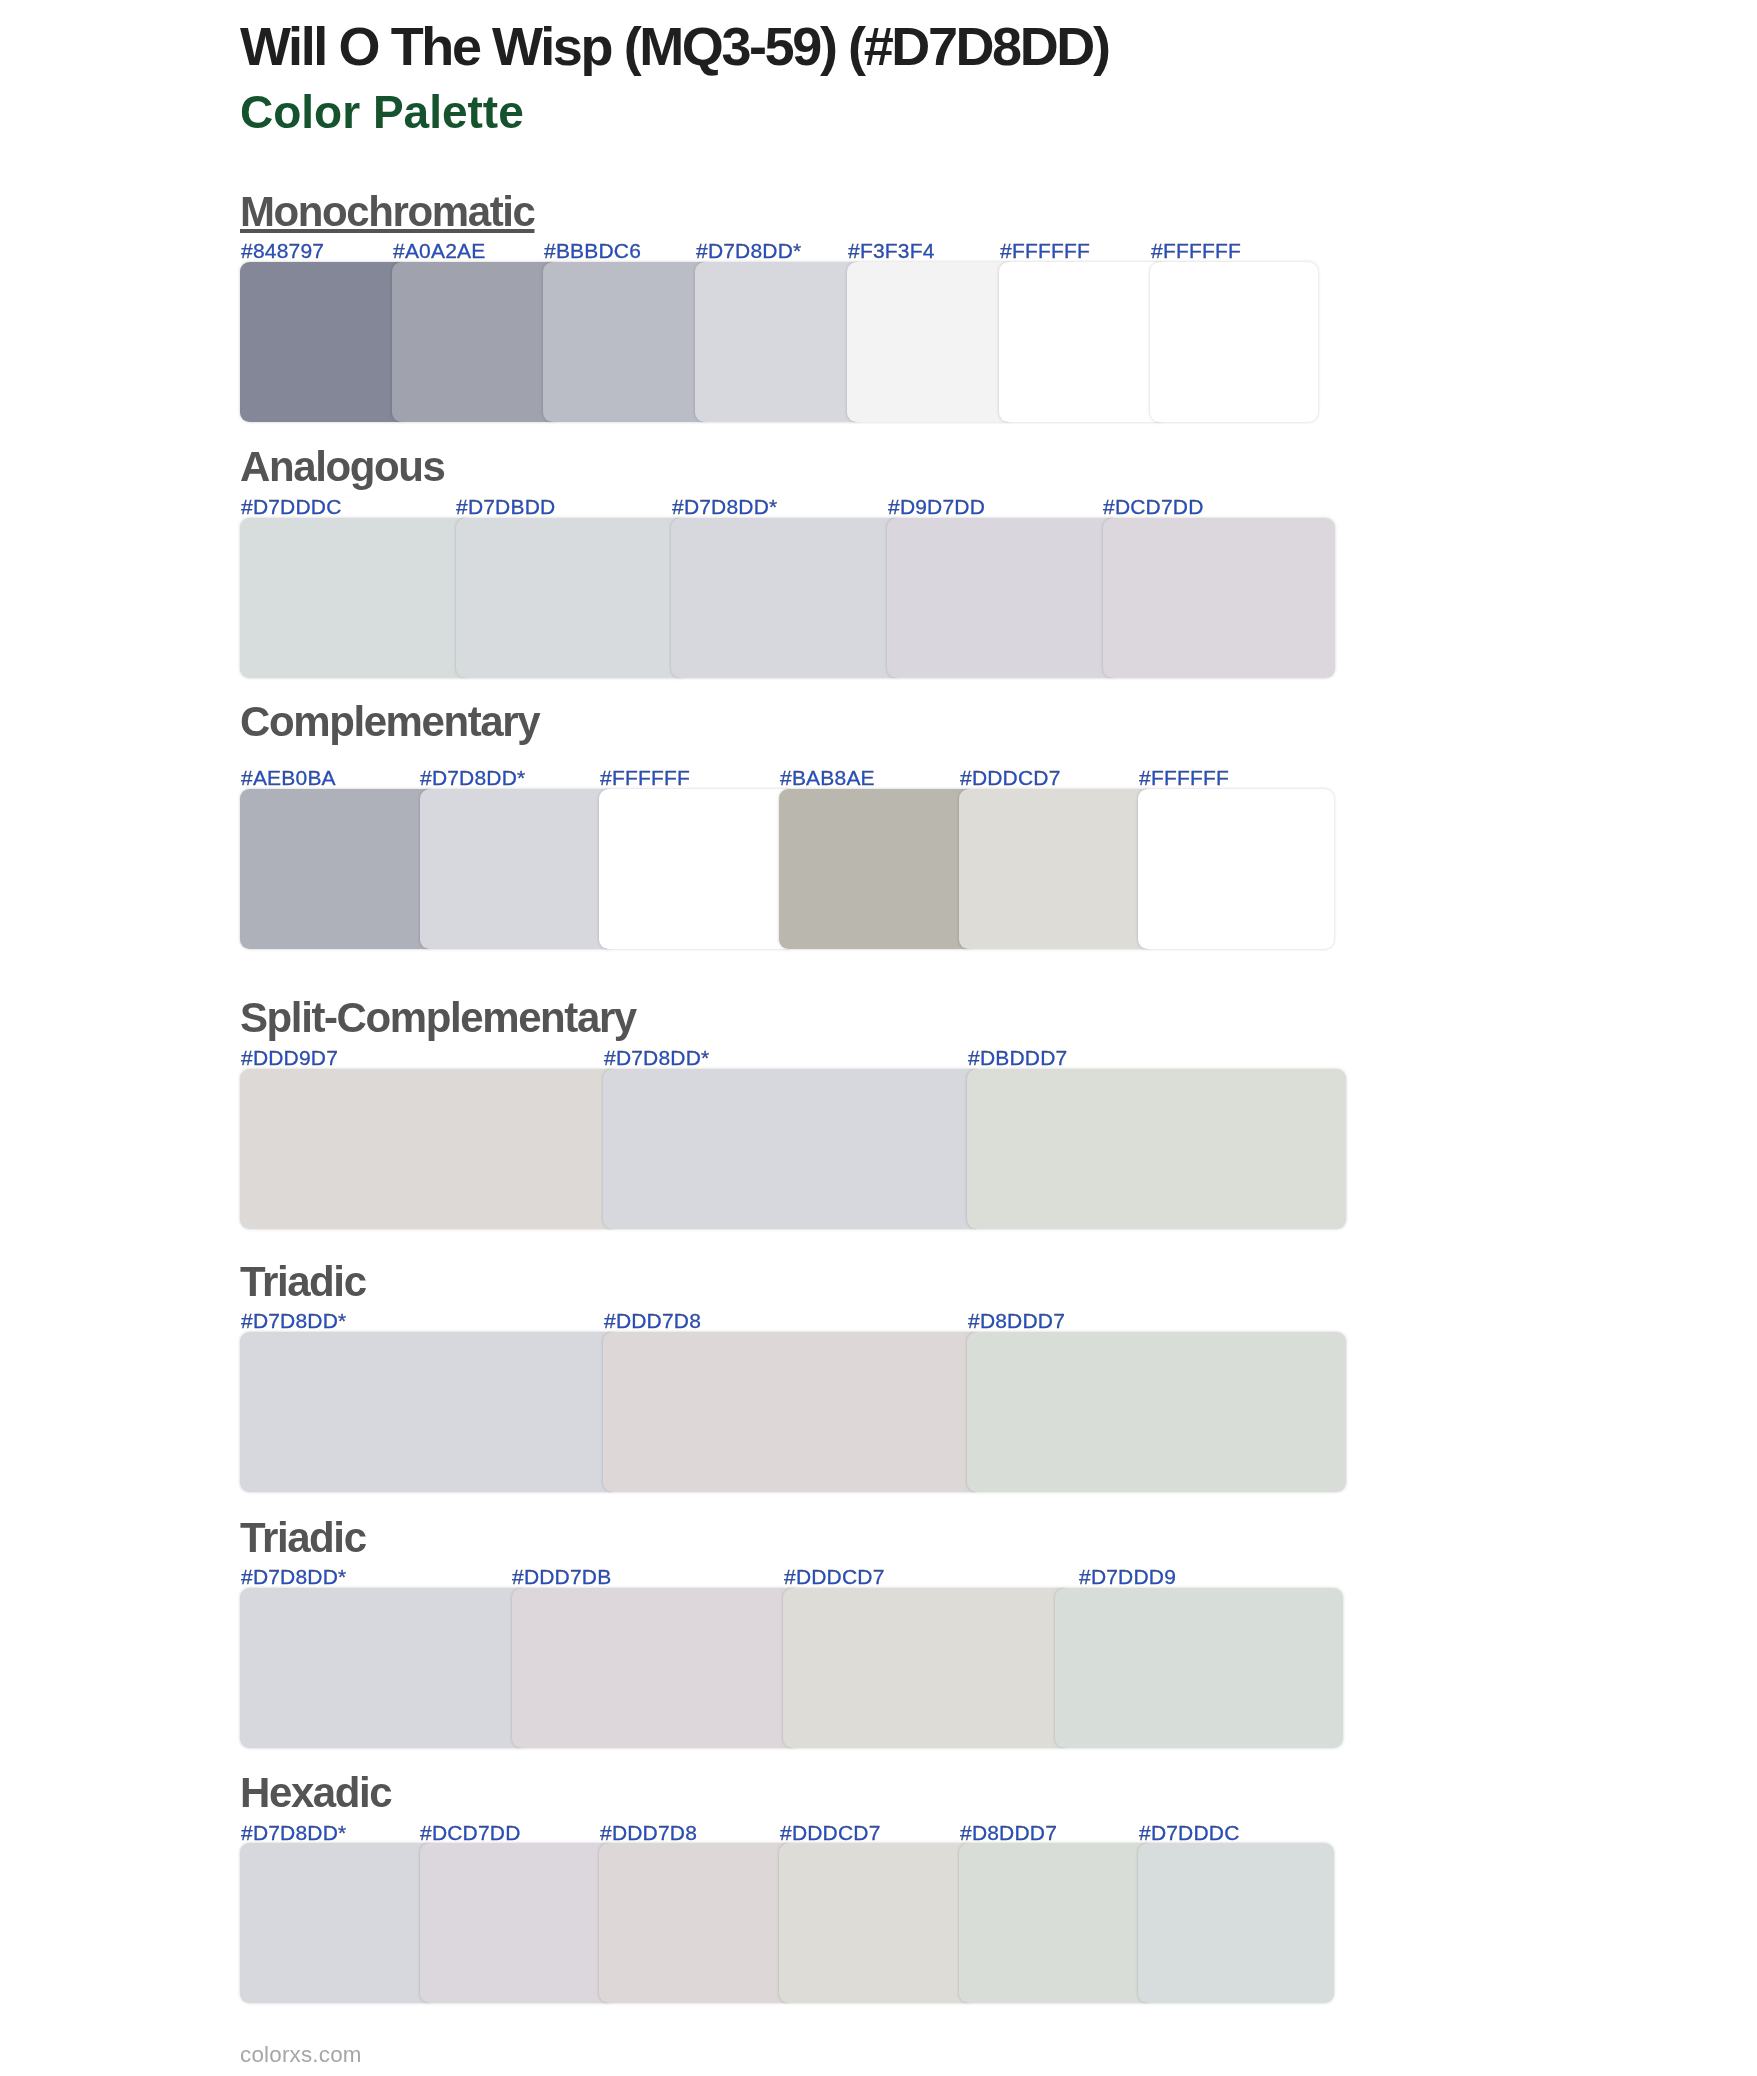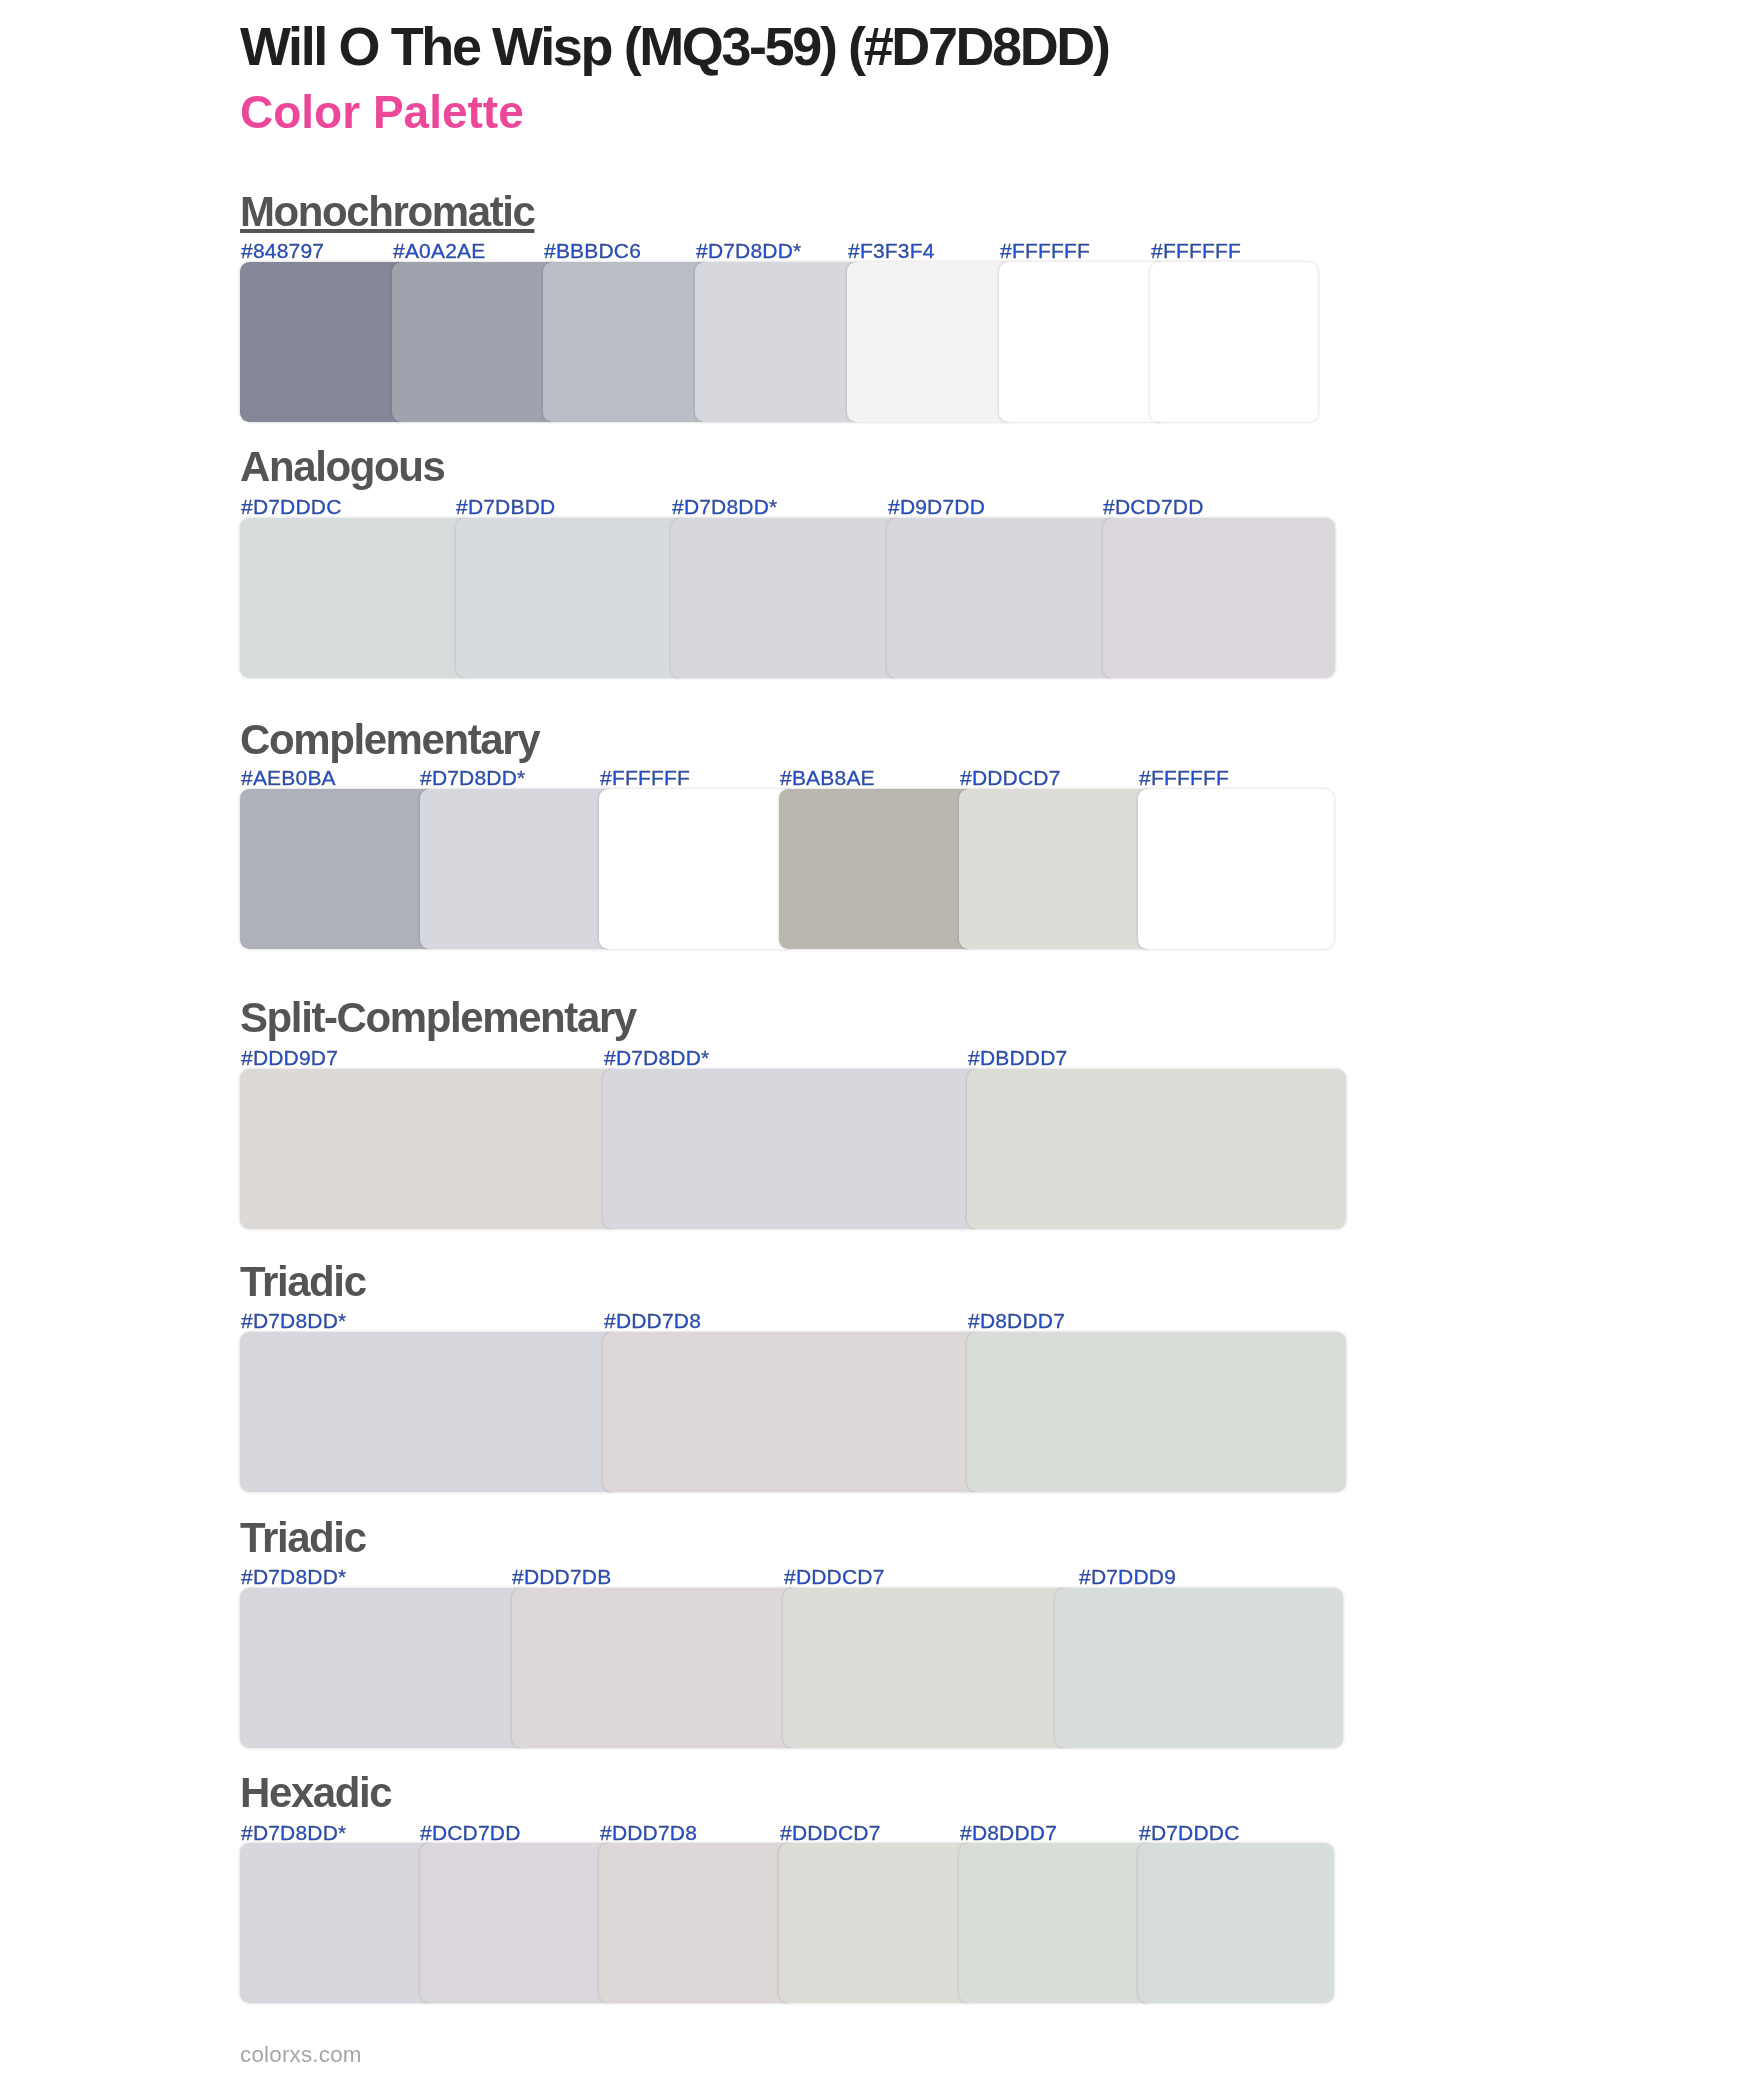--- a/index.html
+++ b/index.html
@@ -12,21 +12,21 @@
   }
   #page{position:relative;width:1757px;height:1941px;background:#fff;}
 
   .txt{position:absolute;white-space:nowrap;line-height:1.1499;transform:translateZ(0);}
 
   .title1{
     font-size:54px;font-weight:bold;color:#201f1f;
     letter-spacing:-2.4px;
   }
   .title2{
-    font-size:46px;font-weight:bold;color:#ec4899;
+    font-size:46px;font-weight:bold;color:#14532d;
     letter-spacing:0px;
   }
   .sec-title{
     font-size:42px;font-weight:bold;color:#555454;
     letter-spacing:-1.4px;
   }
   .hexlabel{
     font-size:21px;font-weight:normal;color:#1d4ed8;
     letter-spacing:0.2px;
     -webkit-text-stroke:0.3px #4c4c4c;
@@ -73,21 +73,21 @@
         <div class="sw" title="#D7DBDD" style="left: 216px; width: 232px; background: rgb(215, 219, 221); border-radius: 9.6px; z-index: 2;"></div>
         <div class="sw" title="#D7D8DD" style="left: 431px; width: 232px; background: rgb(215, 216, 221); border-radius: 9.6px; z-index: 3;"></div>
         <div class="sw" title="#D9D7DD" style="left: 647px; width: 232px; background: rgb(217, 215, 221); border-radius: 9.6px; z-index: 4;"></div>
         <div class="sw" title="#DCD7DD" style="left: 863px; width: 232px; background: rgb(220, 215, 221); border-radius: 9.6px; z-index: 5;"></div>
       </div>
       <div class="txt hexlabel" style="left: 241px; top: 495px;">#D7DDDC</div>
       <div class="txt hexlabel" style="left: 456px; top: 495px;">#D7DBDD</div>
       <div class="txt hexlabel" style="left: 672px; top: 495px;">#D7D8DD*</div>
       <div class="txt hexlabel" style="left: 888px; top: 495px;">#D9D7DD</div>
       <div class="txt hexlabel" style="left: 1103px; top: 495px;">#DCD7DD</div>
-      <div class="txt sec-title" style="left: 240px; top: 716px;">Complementary</div>
+      <div class="txt sec-title" style="left: 240px; top: 698px;">Complementary</div>
       <div class="row" style="left: 240px; top: 789px; width: 1094px; height: 160px;">
         <div class="sw" title="#AEB0BA" style="left: 0px; width: 196px; background: rgb(174, 176, 186); border-radius: 9.6px; z-index: 1;"></div>
         <div class="sw" title="#D7D8DD" style="left: 180px; width: 196px; background: rgb(215, 216, 221); border-radius: 9.6px; z-index: 2;"></div>
         <div class="sw" title="#FFFFFF" style="left: 359px; width: 196px; background: rgb(255, 255, 255); border-radius: 9.6px; z-index: 3;"></div>
         <div class="sw" title="#BAB8AE" style="left: 539px; width: 196px; background: rgb(186, 184, 174); border-radius: 9.6px; z-index: 4;"></div>
         <div class="sw" title="#DDDCD7" style="left: 719px; width: 196px; background: rgb(221, 220, 215); border-radius: 9.6px; z-index: 5;"></div>
         <div class="sw" title="#FFFFFF" style="left: 898px; width: 196px; background: rgb(255, 255, 255); border-radius: 9.6px; z-index: 6;"></div>
       </div>
       <div class="txt hexlabel" style="left: 241px; top: 766px;">#AEB0BA</div>
       <div class="txt hexlabel" style="left: 420px; top: 766px;">#D7D8DD*</div>

